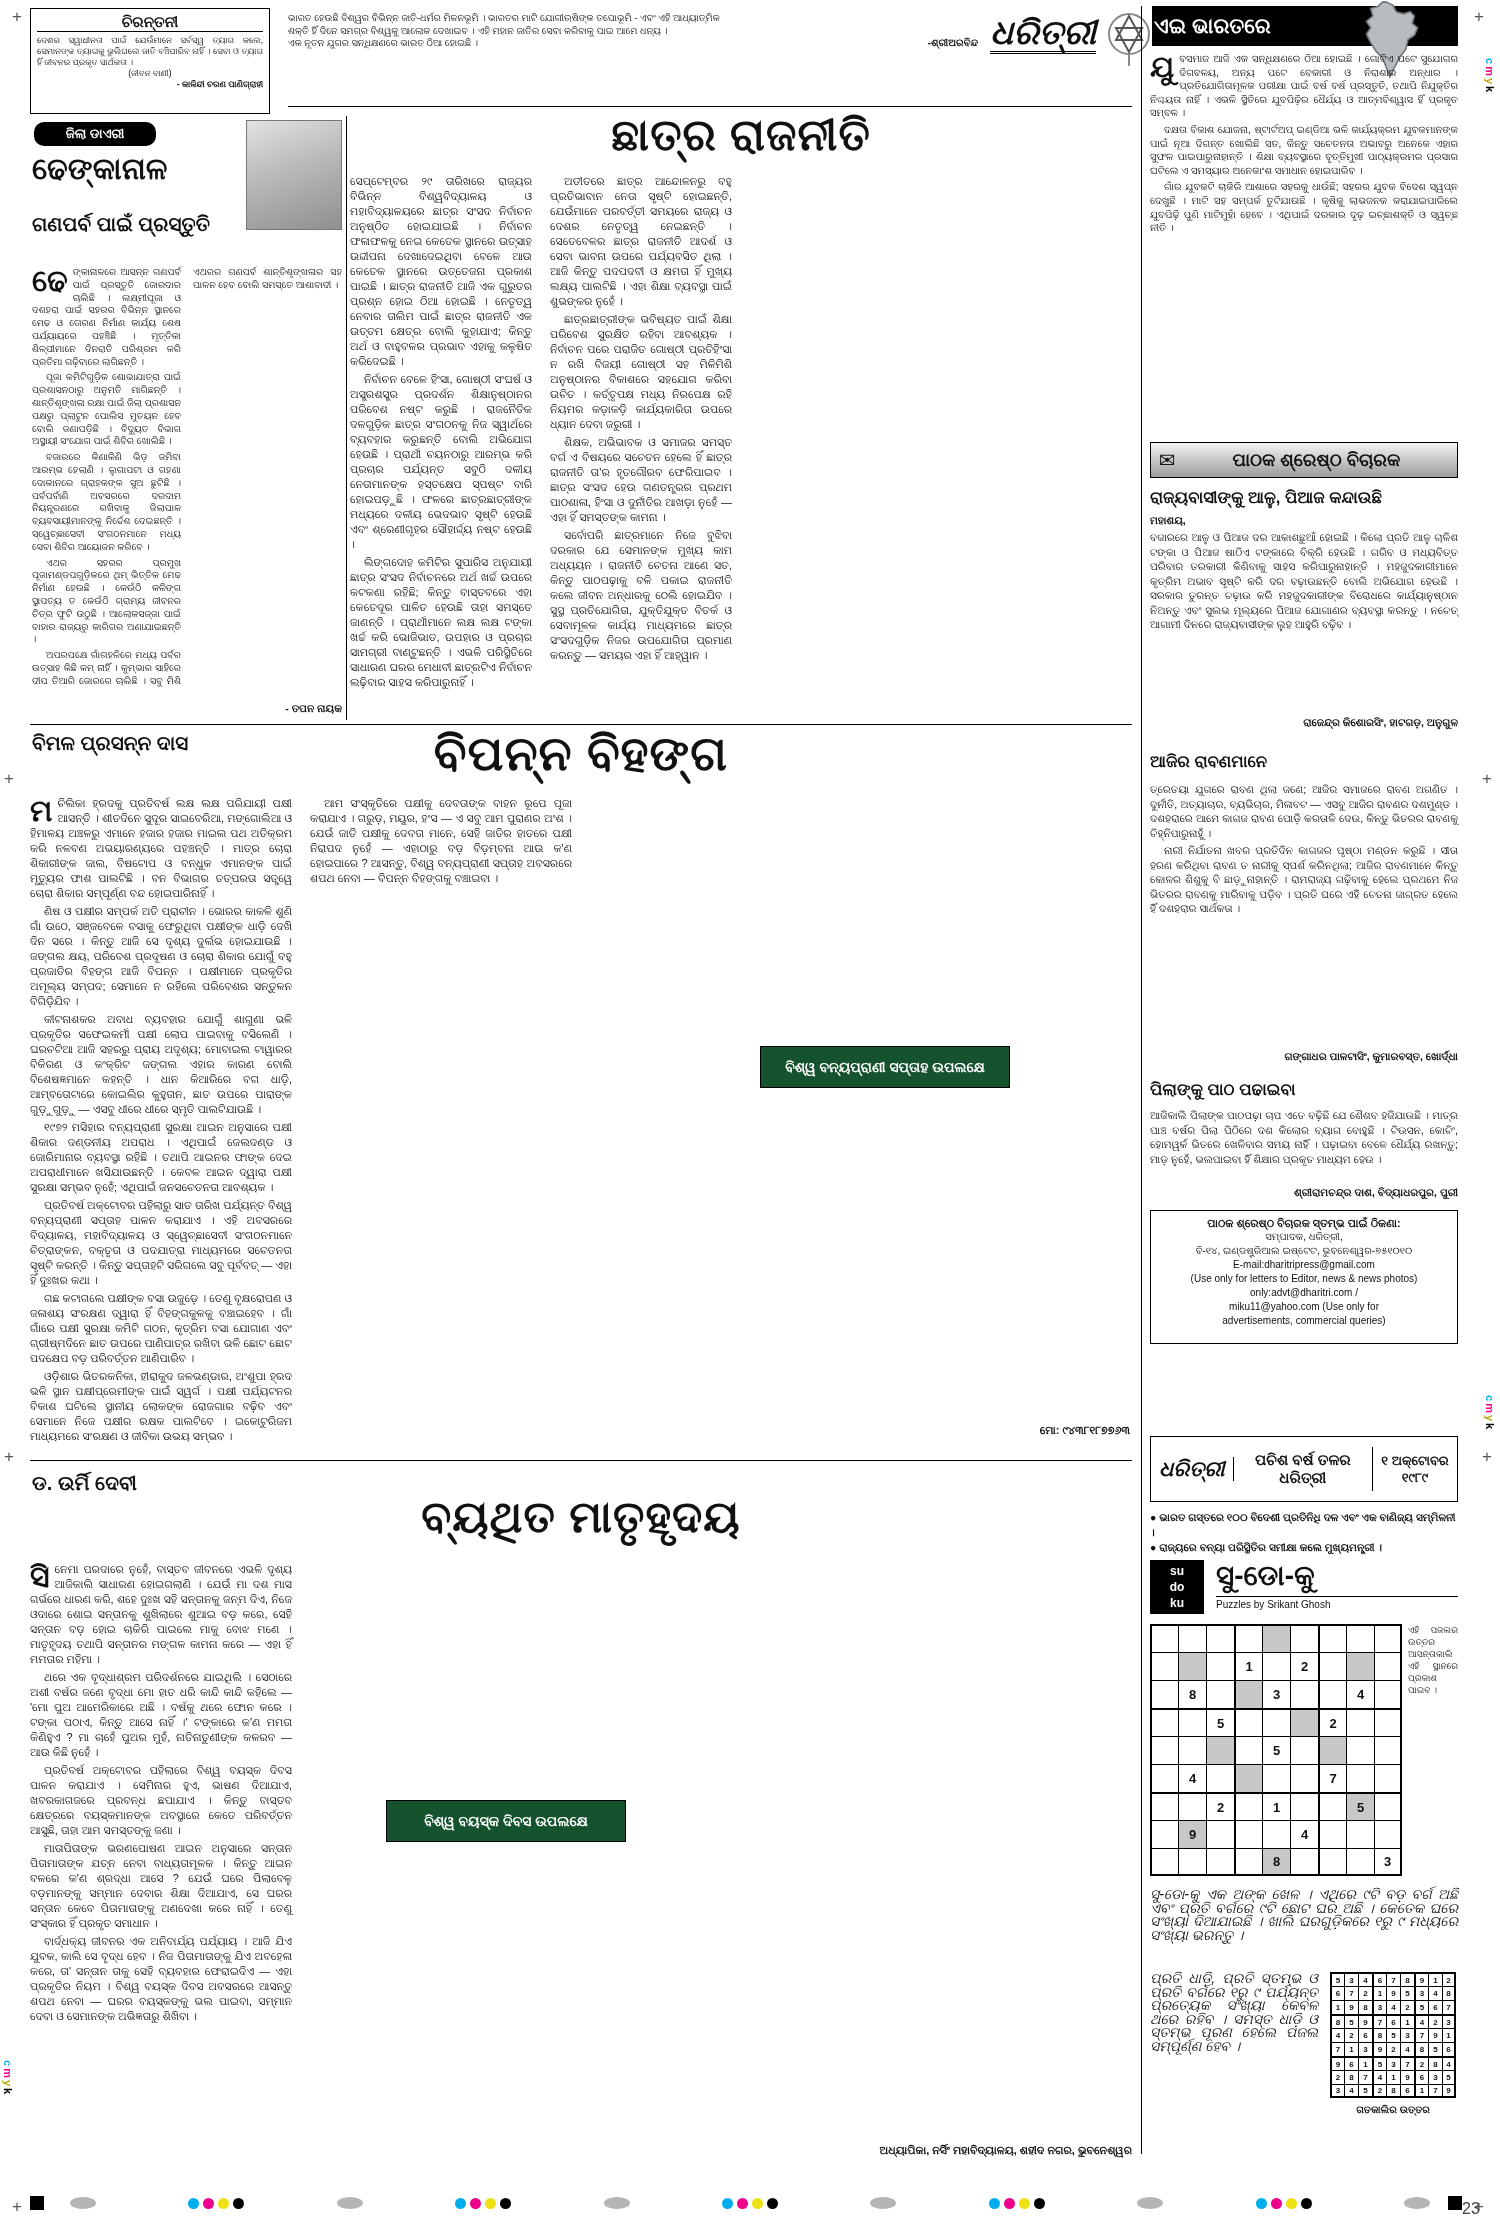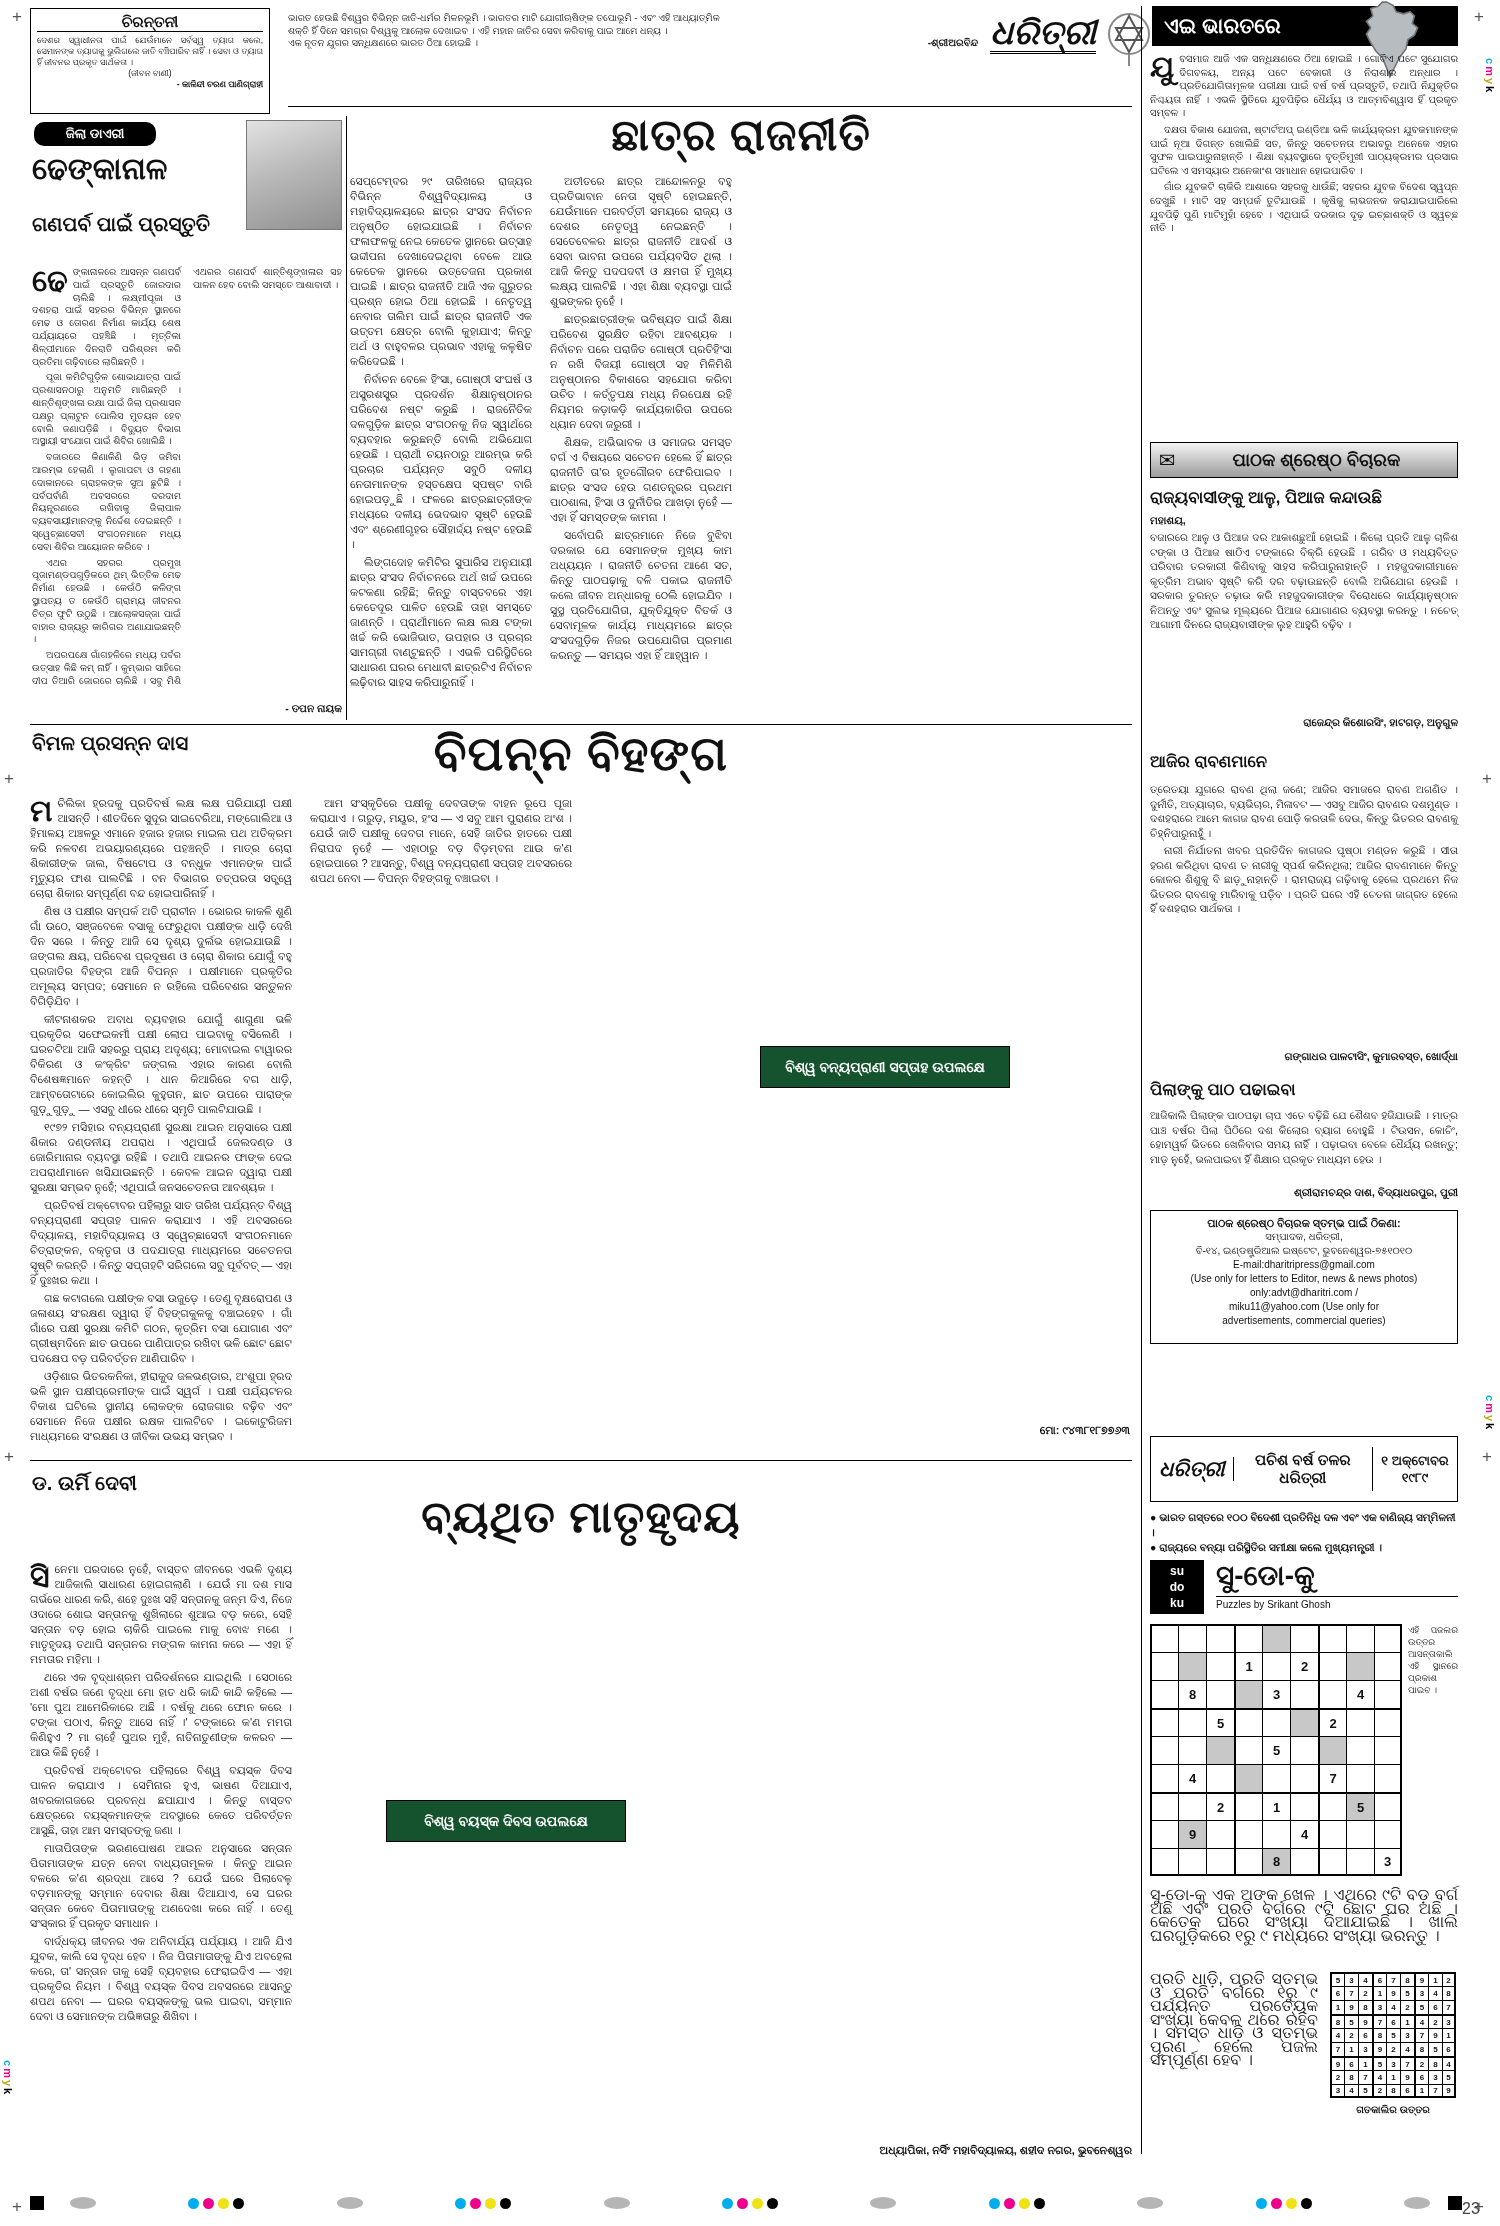--- a/index.html
+++ b/index.html
@@ -28,21 +28,21 @@
   .byline{font-weight:bold;text-align:right;font-size:10.5px;}
   .inset{background:var(--green);color:#fff;font-weight:bold;font-size:14px;text-align:center;
          border:1px solid #000;display:flex;align-items:center;justify-content:center;z-index:3;padding:2px 6px;}
   .quote-box{border:1px solid #000;padding:4px 6px;}
   .quote-box .qb-title{font-weight:bold;font-size:15px;text-align:center;border-bottom:1px solid #000;margin-bottom:3px;}
   .qb-text{font-size:8.5px;line-height:11px;text-align:justify;}
   .qb-attr{font-size:8.5px;font-weight:bold;text-align:right;}
   .dedication{font-size:9.5px;line-height:12.5px;}
   .ded-attr{font-weight:bold;text-align:right;font-size:10px;}
   .brand-script{font-weight:bold;font-style:italic;font-size:34px;border-bottom:3px double #000;line-height:1.1;}
-  .banner{background:#000;color:#fff;font-weight:bold;font-size:21px;line-height:40px;padding-left:12px;}
+  .banner{background:#000;color:#fff;font-weight:bold;font-size:21px;line-height:40px;padding-left:2px;}
   .pill{background:#000;color:#fff;font-weight:bold;font-size:13px;text-align:center;border-radius:10px;line-height:24px;}
   .district-name{font-weight:bold;font-size:30px;}
   .district-headline{font-weight:bold;font-size:20px;line-height:25px;}
   .photo{background:linear-gradient(160deg,#e2e2e2 0%,#b9b9b9 45%,#8f8f8f 100%);border:1px solid #777;}
   .letters-header{background:linear-gradient(180deg,#f4f4f4,#9c9c9c);border:1px solid #000;display:flex;align-items:center;gap:8px;padding:0 8px;}
   .letters-header .lh-title{font-weight:bold;font-size:18px;flex:1;text-align:center;}
   .letter-headline{font-weight:bold;font-size:16.5px;}
   .letter-sig{font-weight:bold;font-size:10.5px;text-align:right;}
   .contact-box{border:1.5px solid #000;text-align:center;padding:5px 4px;}
   .contact-box p{font-size:10px;line-height:14px;margin:0;}
@@ -52,21 +52,21 @@
   .anniv .a-title{flex:1;text-align:center;font-weight:bold;font-size:15px;line-height:18px;border-right:1px solid #000;padding:4px;}
   .anniv .a-date{width:84px;text-align:center;font-weight:bold;font-size:13px;line-height:17px;}
   .anniv-bullets p{font-size:10.5px;line-height:15px;font-weight:bold;}
   .sudoku-logo{background:#000;color:#fff;font-weight:bold;font-size:12px;line-height:16px;text-align:center;padding-top:3px;}
   .sudoku-title{font-weight:bold;font-size:28px;}
   .sudoku-credit{font-size:10px;border-top:1px solid #000;padding-top:2px;}
   .sudoku-grid{display:grid;grid-template-columns:repeat(9,1fr);grid-template-rows:repeat(9,1fr);}
   .sudoku-cell{display:flex;align-items:center;justify-content:center;font-weight:bold;font-size:13px;}
   .mini .sudoku-cell{font-size:8px;}
   .side-note{font-size:9px;line-height:12px;}
-  .rules-text{font-size:16px;line-height:13.5px;}
+  .rules-text{font-size:14px;line-height:13.5px;font-style:italic;}
   .caption{font-weight:bold;font-size:10px;text-align:center;}
   .phone-line{font-weight:bold;font-size:11px;text-align:right;background:#fff;z-index:3;}
   .sig-line{font-weight:bold;font-size:11px;text-align:right;background:#fff;z-index:3;}
   .reg-strip{display:flex;align-items:center;justify-content:space-between;}
   .reg-ellipse{width:26px;height:12px;border-radius:50%;background:var(--gray);}
   .reg-dot{width:11px;height:11px;border-radius:50%;display:inline-block;margin:0 2px;}
   .reg-group{display:flex;align-items:center;}
   .reg-square{width:14px;height:14px;background:#000;}
   .page-num{font-size:16px;color:#444;}
   .star-svg,.map-svg{display:block;}

